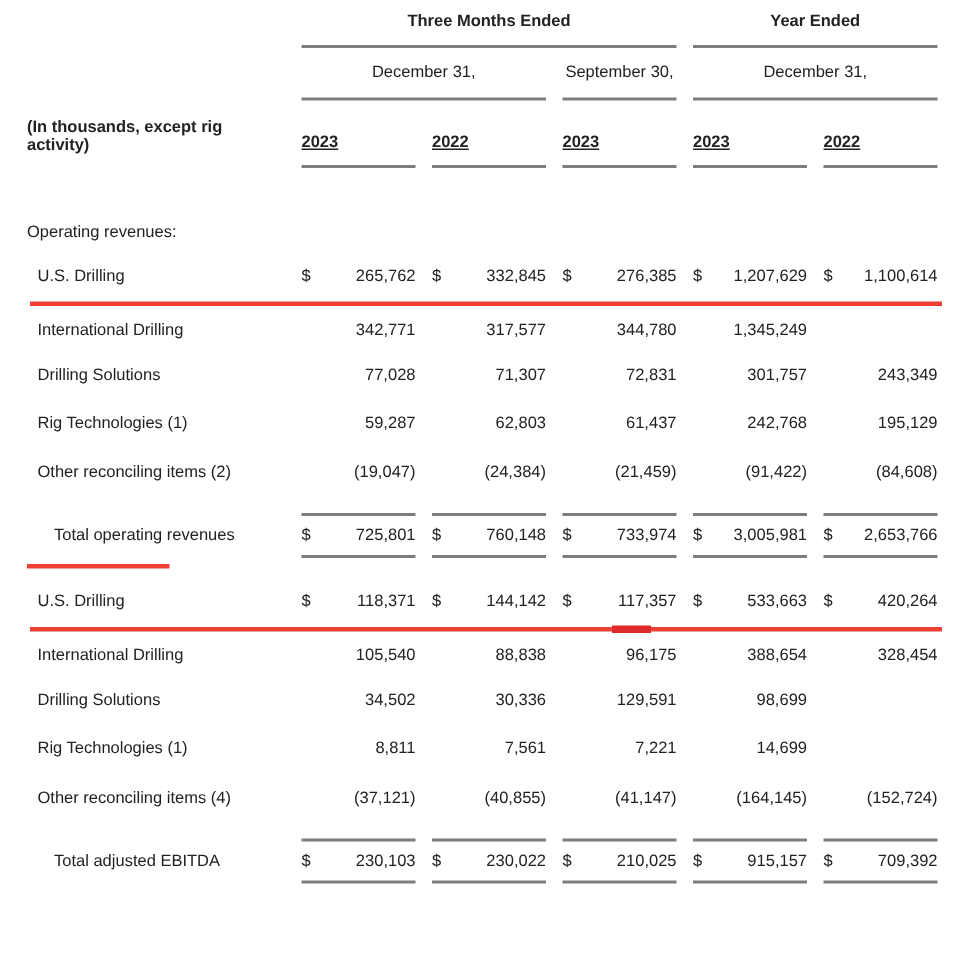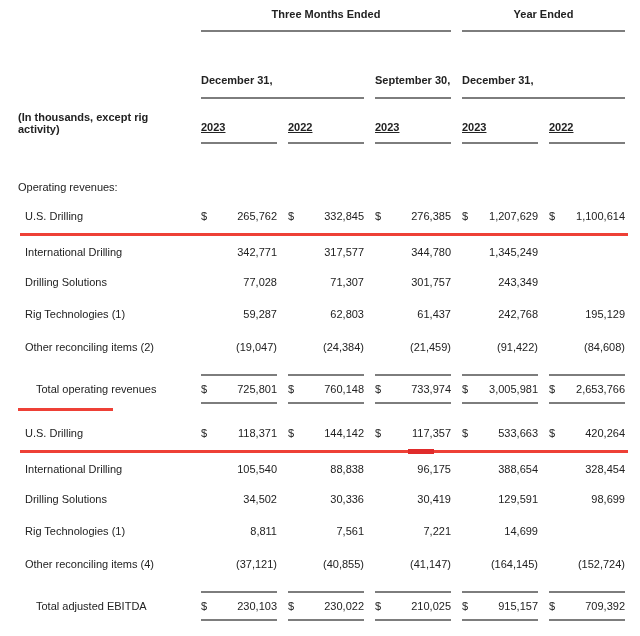--- a/index.html
+++ b/index.html
@@ -16,21 +16,21 @@
   .grid {
     display: grid;
     grid-template-columns: 190px 76px 76px 76px 76px 76px;
     column-gap: 11px;
     align-items: end;
   }
   
   .hrow1 .group { padding: 8px 0 10px; border-bottom: 2px solid #7d7d7d; text-align: center; font-weight: bold; }
   .g-three { grid-column: 2 / span 3; }
   .g-year  { grid-column: 5 / span 2; }
-  .hrow2 .pgroup { padding: 10px 0 11px; border-bottom: 2px solid #7d7d7d; text-align: left; font-weight: bold; margin-top: 32px; }
+  .hrow2 .pgroup { padding: 10px 0 11px; border-bottom: 2px solid #7d7d7d; text-align: center; font-weight: normal; }
   .p-dec1 { grid-column: 2 / span 2; }
   .p-sep  { grid-column: 4; }
   .p-dec2 { grid-column: 5 / span 2; }
   .hrow3 .caption { font-weight: bold; padding: 12px 0 9px 18px; }
   .hrow3 .ycell { padding: 12px 0 9px; border-bottom: 2px solid #7d7d7d; text-align: left; font-weight: bold; text-decoration: underline; }
   
   .sec-header { margin: 36px 0 0 18px; height: 14px; line-height: 14px; }
   .sec-header2 { margin-top: 32px; }
   .red-short {
     margin: 4px 0 0 18px;
@@ -141,20 +141,23 @@
 
   <div class="grid row">
     <div class="lbl">Drilling Solutions</div>
     <div class="cell">
         <span class="val">77,028</span>
       </div>
     <div class="cell">
         <span class="val">71,307</span>
       </div>
     <div class="cell">
+        <span class="val">72,831</span>
+      </div>
+    <div class="cell">
         <span class="val">301,757</span>
       </div>
     <div class="cell">
         <span class="val">243,349</span>
       </div>
   </div>
 
   <div class="grid row row-gap4">
     <div class="lbl">Rig Technologies (1)</div>
     <div class="cell">
@@ -267,23 +270,20 @@
 
   <div class="grid row">
     <div class="lbl">Drilling Solutions</div>
     <div class="cell">
         <span class="val">34,502</span>
       </div>
     <div class="cell">
         <span class="val">30,336</span>
       </div>
     <div class="cell">
-        <span class="val">30,419</span>
-      </div>
-    <div class="cell">
         <span class="val">129,591</span>
       </div>
     <div class="cell">
         <span class="val">98,699</span>
       </div>
   </div>
 
   <div class="grid row row-gap4">
     <div class="lbl">Rig Technologies (1)</div>
     <div class="cell">

